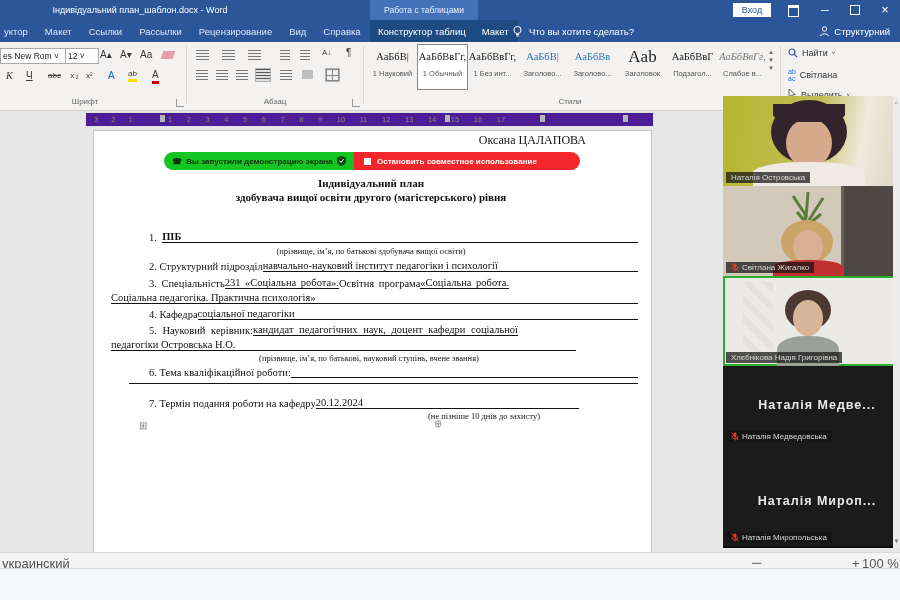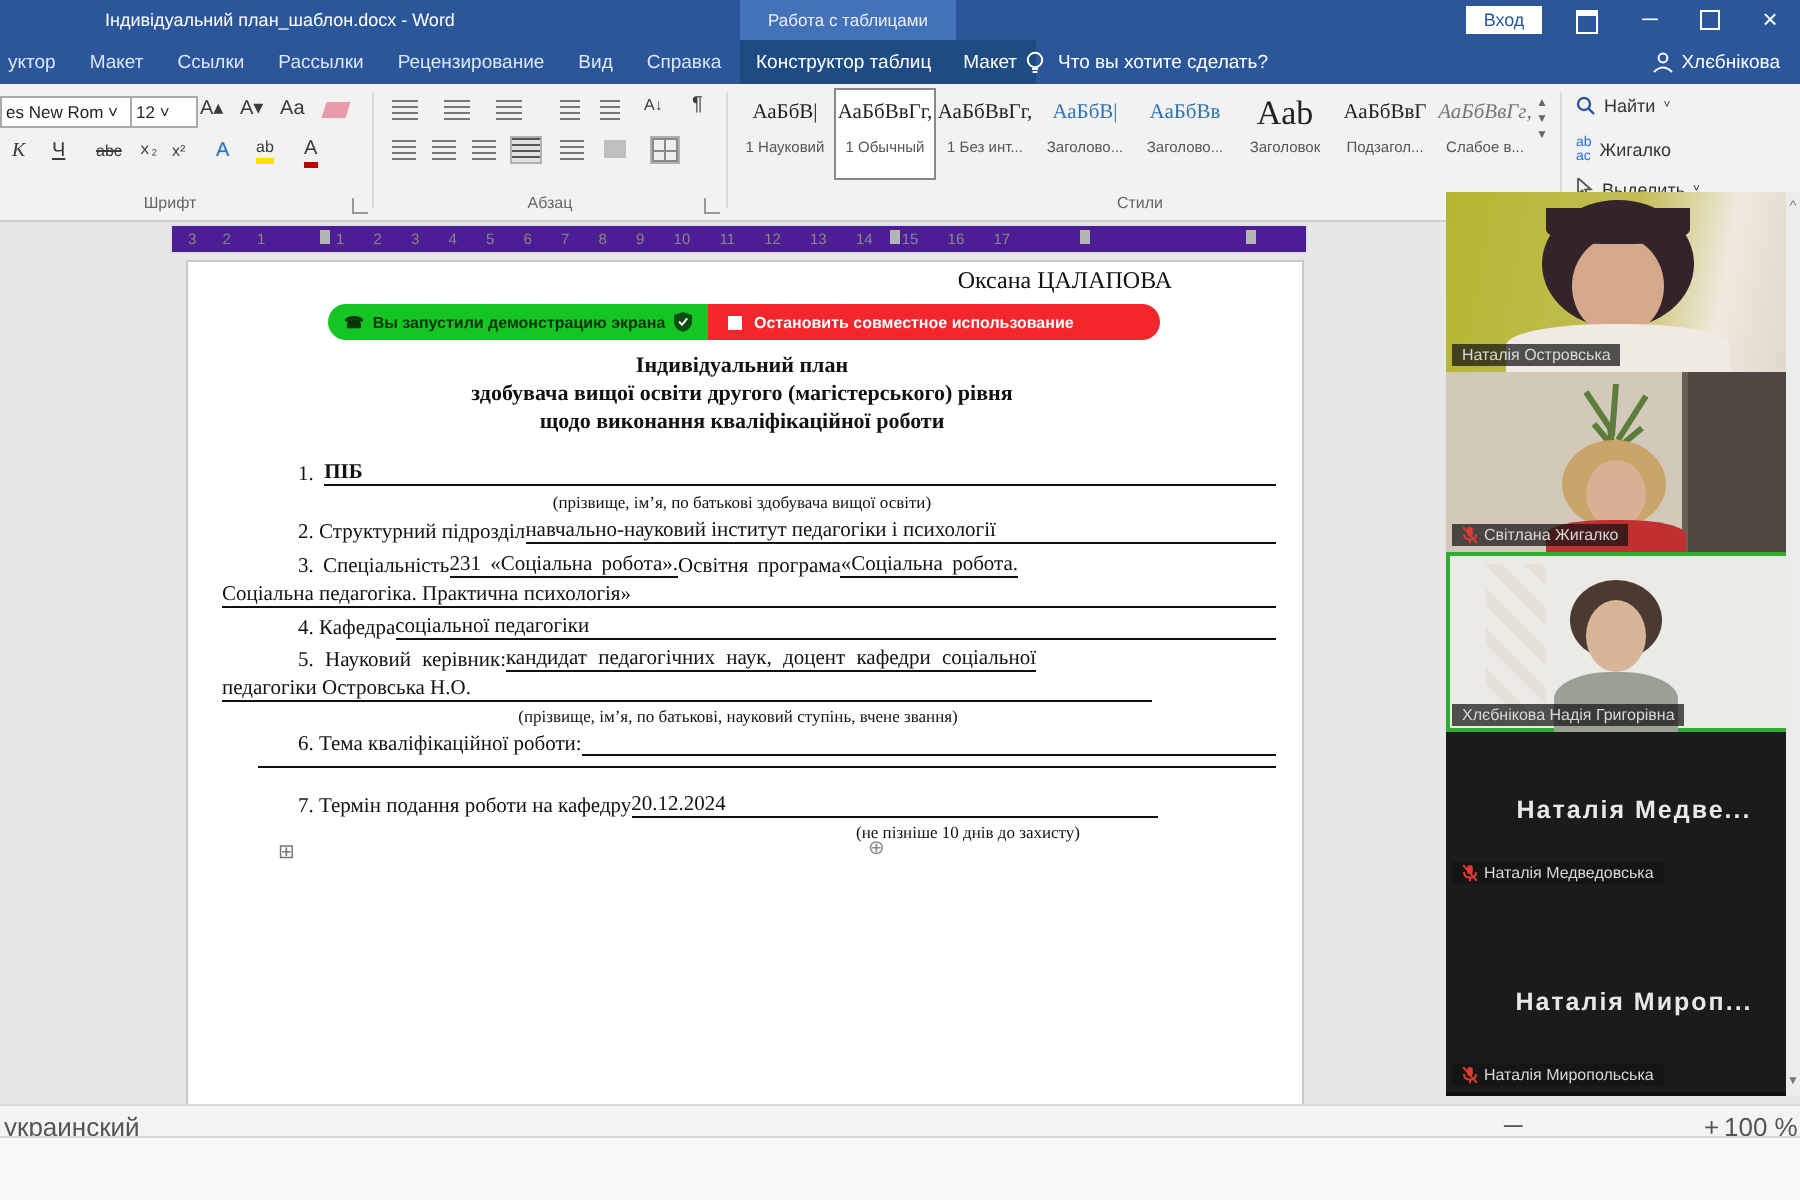--- a/index.html
+++ b/index.html
@@ -110,21 +110,21 @@
         <line x1="4" y1="9.5" x2="7" y2="9.5" stroke="#fff"></line>
           <line x1="4.3" y1="11" x2="6.7" y2="11" stroke="#fff"></line>
       </svg>
       <span>Что вы хотите сделать?</span>
     </div>
     <div class="share">
       <svg width="11" height="11" viewBox="0 0 11 11">
         <circle cx="5.5" cy="3" r="2.2" fill="none" stroke="#fff"></circle>
         <path d="M1 10 Q5.5 5.5 10 10" fill="none" stroke="#fff"></path>
       </svg>
-      <span>Хлєбнікова</span>
+      <span>Структурний</span>
     </div>
   </div>
 
   <div class="ribbon">
 
     <div class="combo" style="left:0;top:6px;width:60px;">
       <span>es New Rom</span> <span>˅</span></div>
     <div class="combo" style="left:65px;top:6px;width:28px;">
       <span>12</span> <span>˅</span></div>
     <div class="rbtn" style="left:100px;top:5px;">А▴</div>
@@ -200,21 +200,21 @@
     <div class="edit-item" style="top:6px;">
       <svg width="10" height="10" viewBox="0 0 10 10">
         <circle cx="4" cy="4" r="3" fill="none" stroke="#2b579a" stroke-width="1.2"></circle>
           <line x1="6.3" y1="6.3" x2="9" y2="9" stroke="#2b579a" stroke-width="1.2"></line>
       </svg>
       <span>Найти</span>
         <span style="font-size:6px;">˅</span>
     </div>
     <div class="edit-item" style="top:26px;">
       <span style="font-size:7px;color:#1f6feb;">ab<br>ac</span>
-      <span>Жигалко</span>
+      <span>Світлана</span>
     </div>
     <div class="edit-item" style="top:47px;">
       <svg width="9" height="11" viewBox="0 0 9 11">
         <path d="M1 0 L1 8 L3.2 6.2 L4.6 9.6 L6 9 L4.6 5.8 L7.4 5.6 Z" fill="none" stroke="#555" stroke-width="0.9"></path>
       </svg>
       <span>Выделить</span>
         <span style="font-size:6px;">˅</span>
     </div>
   </div>
 
@@ -238,21 +238,20 @@
         <path d="M2.5 4.8 L4 6.4 L6.6 3.2" fill="none" stroke="#fff" stroke-width="1"></path>
       </svg>
     </div>
     <div class="banner rbanner" style="left:260px;top:21px;width:206px;">
       <span class="stopsq"></span>
       <span>Остановить совместное использование</span>
     </div>
 
     <div class="doctitle" style="top:46px;">Індивідуальний план</div>
     <div class="doctitle" style="top:60px;">здобувача вищої освіти другого (магістерського) рівня</div>
-    <div class="doctitle" style="top:74px;">щодо виконання кваліфікаційної роботи</div>
 
     <div class="docline" style="left:55px;top:100px;width:489px;">
       <span>1.</span>&nbsp;&nbsp;<b class="u">ПІБ</b><span class="blank"></span>
     </div>
     <div class="note" style="left:17px;top:115px;width:520px;">(прізвище, ім’я, по батькові здобувача вищої освіти)</div>
 
     <div class="docline" style="left:55px;top:129px;width:489px;">
       <span>2. Структурний підрозділ </span>
         <span class="u">навчально-науковий інститут педагогіки і психології</span>
         <span class="blank"></span>

